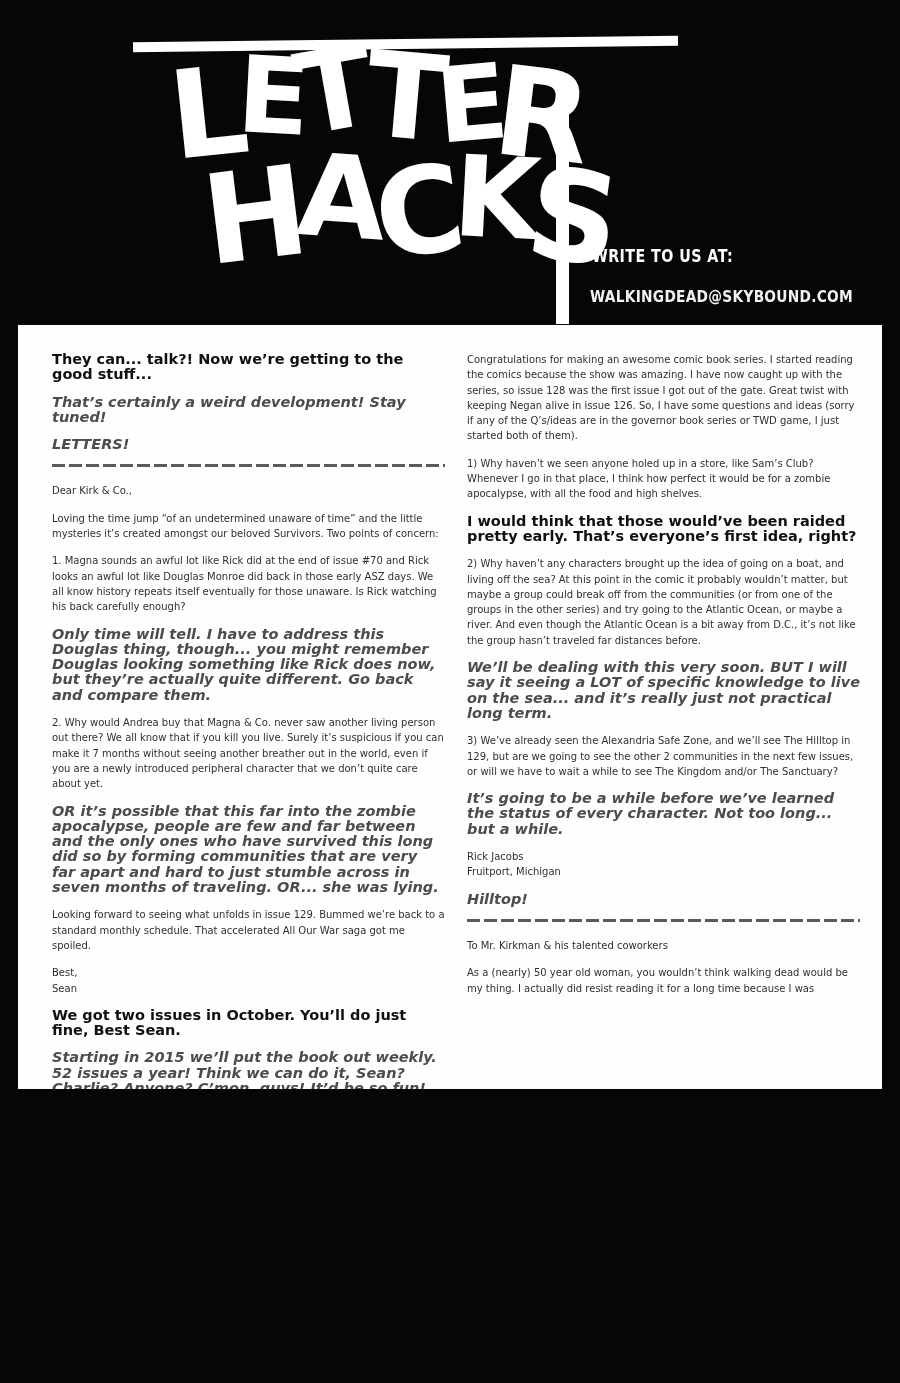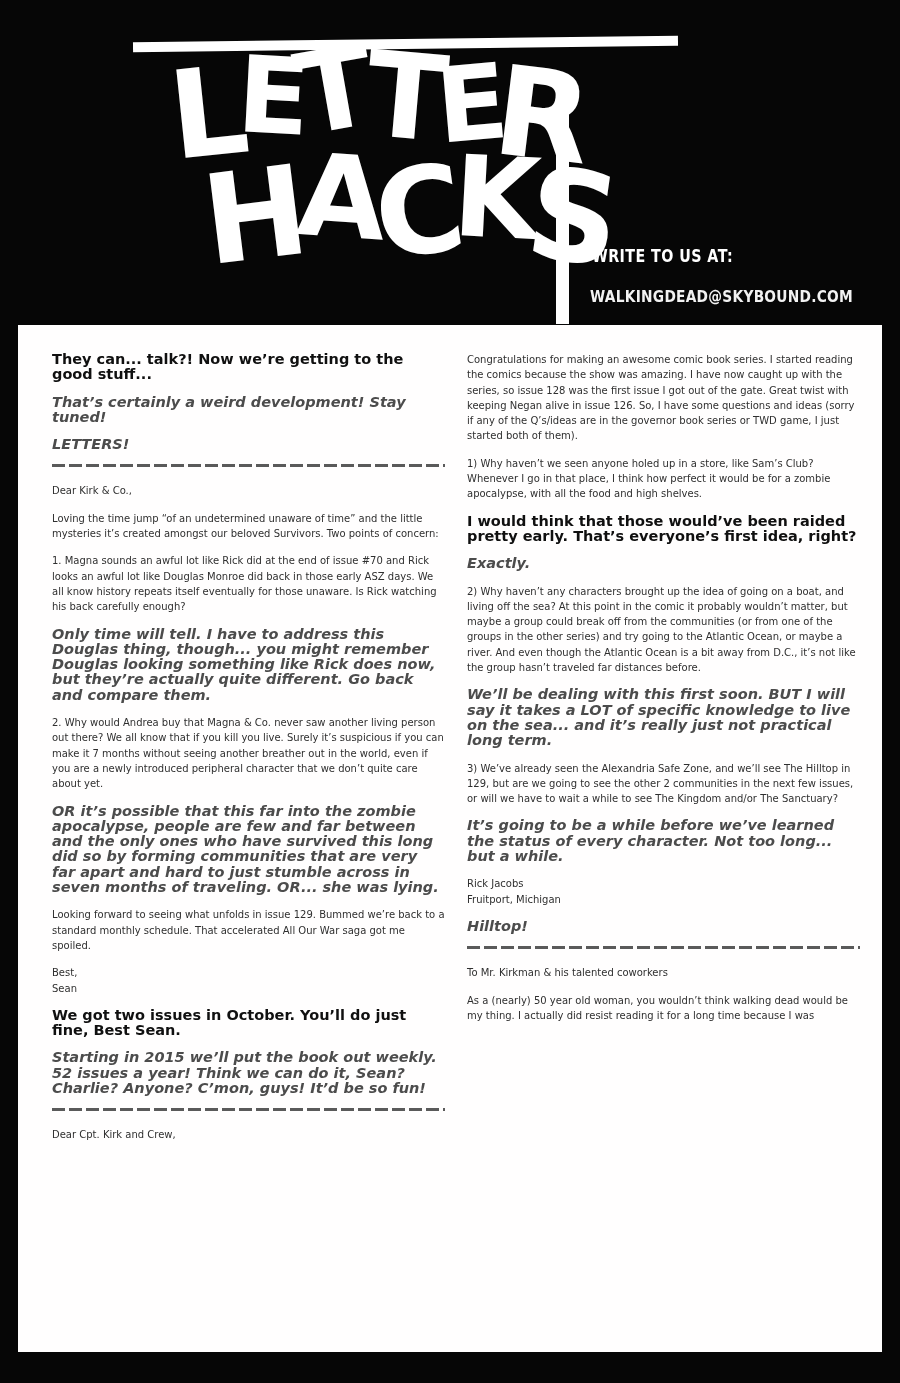--- a/index.html
+++ b/index.html
@@ -50,21 +50,21 @@
     transform:scaleX(0.84); transform-origin:left center; white-space:nowrap;
   }
   .email-line {
     position:absolute; left:590px; top:287px;
     color:#f2f2f2; font-weight:bold; font-size:16px; letter-spacing:0.3px;
     transform:scaleX(0.86); transform-origin:left center; white-space:nowrap;
   }
 
   
   .paper {
-    position:absolute; left:18px; top:325px; width:864px; height:1027px;
+    position:absolute; left:18px; top:325px; width:864px; height:764px;
     background:#fffefe;
     padding:27px 22px 16px 34px;
     display:flex; gap:22px;
     overflow:hidden;
   }
   .col { width:398px; }
   .col p {
     font-size:10px; line-height:15.3px;
     margin-bottom:12px;
     white-space:pre-line;
@@ -121,23 +121,22 @@
 Sean</p>
       <p class="bold">We got two issues in October. You’ll do just fine, Best Sean.</p>
       <p class="response">Starting in 2015 we’ll put the book out weekly.  52 issues a year!  Think we can do it, Sean?  Charlie?  Anyone?  C’mon, guys!  It’d be so fun!</p>
       <div class="divider"></div>
       <p class="plain">Dear Cpt. Kirk and Crew,</p>
     </div>
   <div class="col" id="col-right">
       <p class="plain">Congratulations for making an awesome comic book series.  I started reading the comics because the show was amazing.  I have now caught up with the series, so issue 128 was the first issue I got out of the gate.  Great twist with keeping Negan alive in issue 126.  So, I have some questions and ideas (sorry if any of the Q’s/ideas are in the governor book series or TWD game, I just started both of them).</p>
       <p class="plain">1) Why haven’t we seen anyone holed up in a store, like Sam’s Club?  Whenever I go in that place, I think how perfect it would be for a zombie apocalypse, with all the food and high shelves.</p>
       <p class="bold">I would think that those would’ve been raided pretty early. That’s everyone’s first idea, right?</p>
-      <p class="response">Exactly.</p>
       <p class="plain">2) Why haven’t any characters brought up the idea of going on a boat, and living off the sea? At this point in the comic it probably wouldn’t matter, but maybe a group could break off from the communities (or from one of the groups in the other series) and try going to the Atlantic Ocean, or maybe a river.  And even though the Atlantic Ocean is a bit away from D.C., it’s not like the group hasn’t traveled far distances before.</p>
-      <p class="response">We’ll be dealing with this first soon.  BUT I will say it takes a LOT of specific knowledge to live on the sea... and it’s really just not practical long term.</p>
+      <p class="response">We’ll be dealing with this very soon.  BUT I will say it seeing a LOT of specific knowledge to live on the sea... and it’s really just not practical long term.</p>
       <p class="plain">3) We’ve already seen the Alexandria Safe Zone, and we’ll see The Hilltop in 129, but are we going to see the other 2 communities in the next few issues, or will we have to wait a while to see The Kingdom and/or The Sanctuary?</p>
       <p class="response">It’s going to be a while before we’ve learned the status of every character.  Not too long... but a while.</p>
       <p class="plain">Rick Jacobs
 Fruitport, Michigan</p>
       <p class="response">Hilltop!</p>
       <div class="divider"></div>
       <p class="plain">To Mr. Kirkman &amp; his talented coworkers</p>
       <p class="plain">As a (nearly) 50 year old woman, you wouldn’t think walking dead would be my thing. I actually did resist reading it for a long time because I was</p>
     </div>
 </div>

